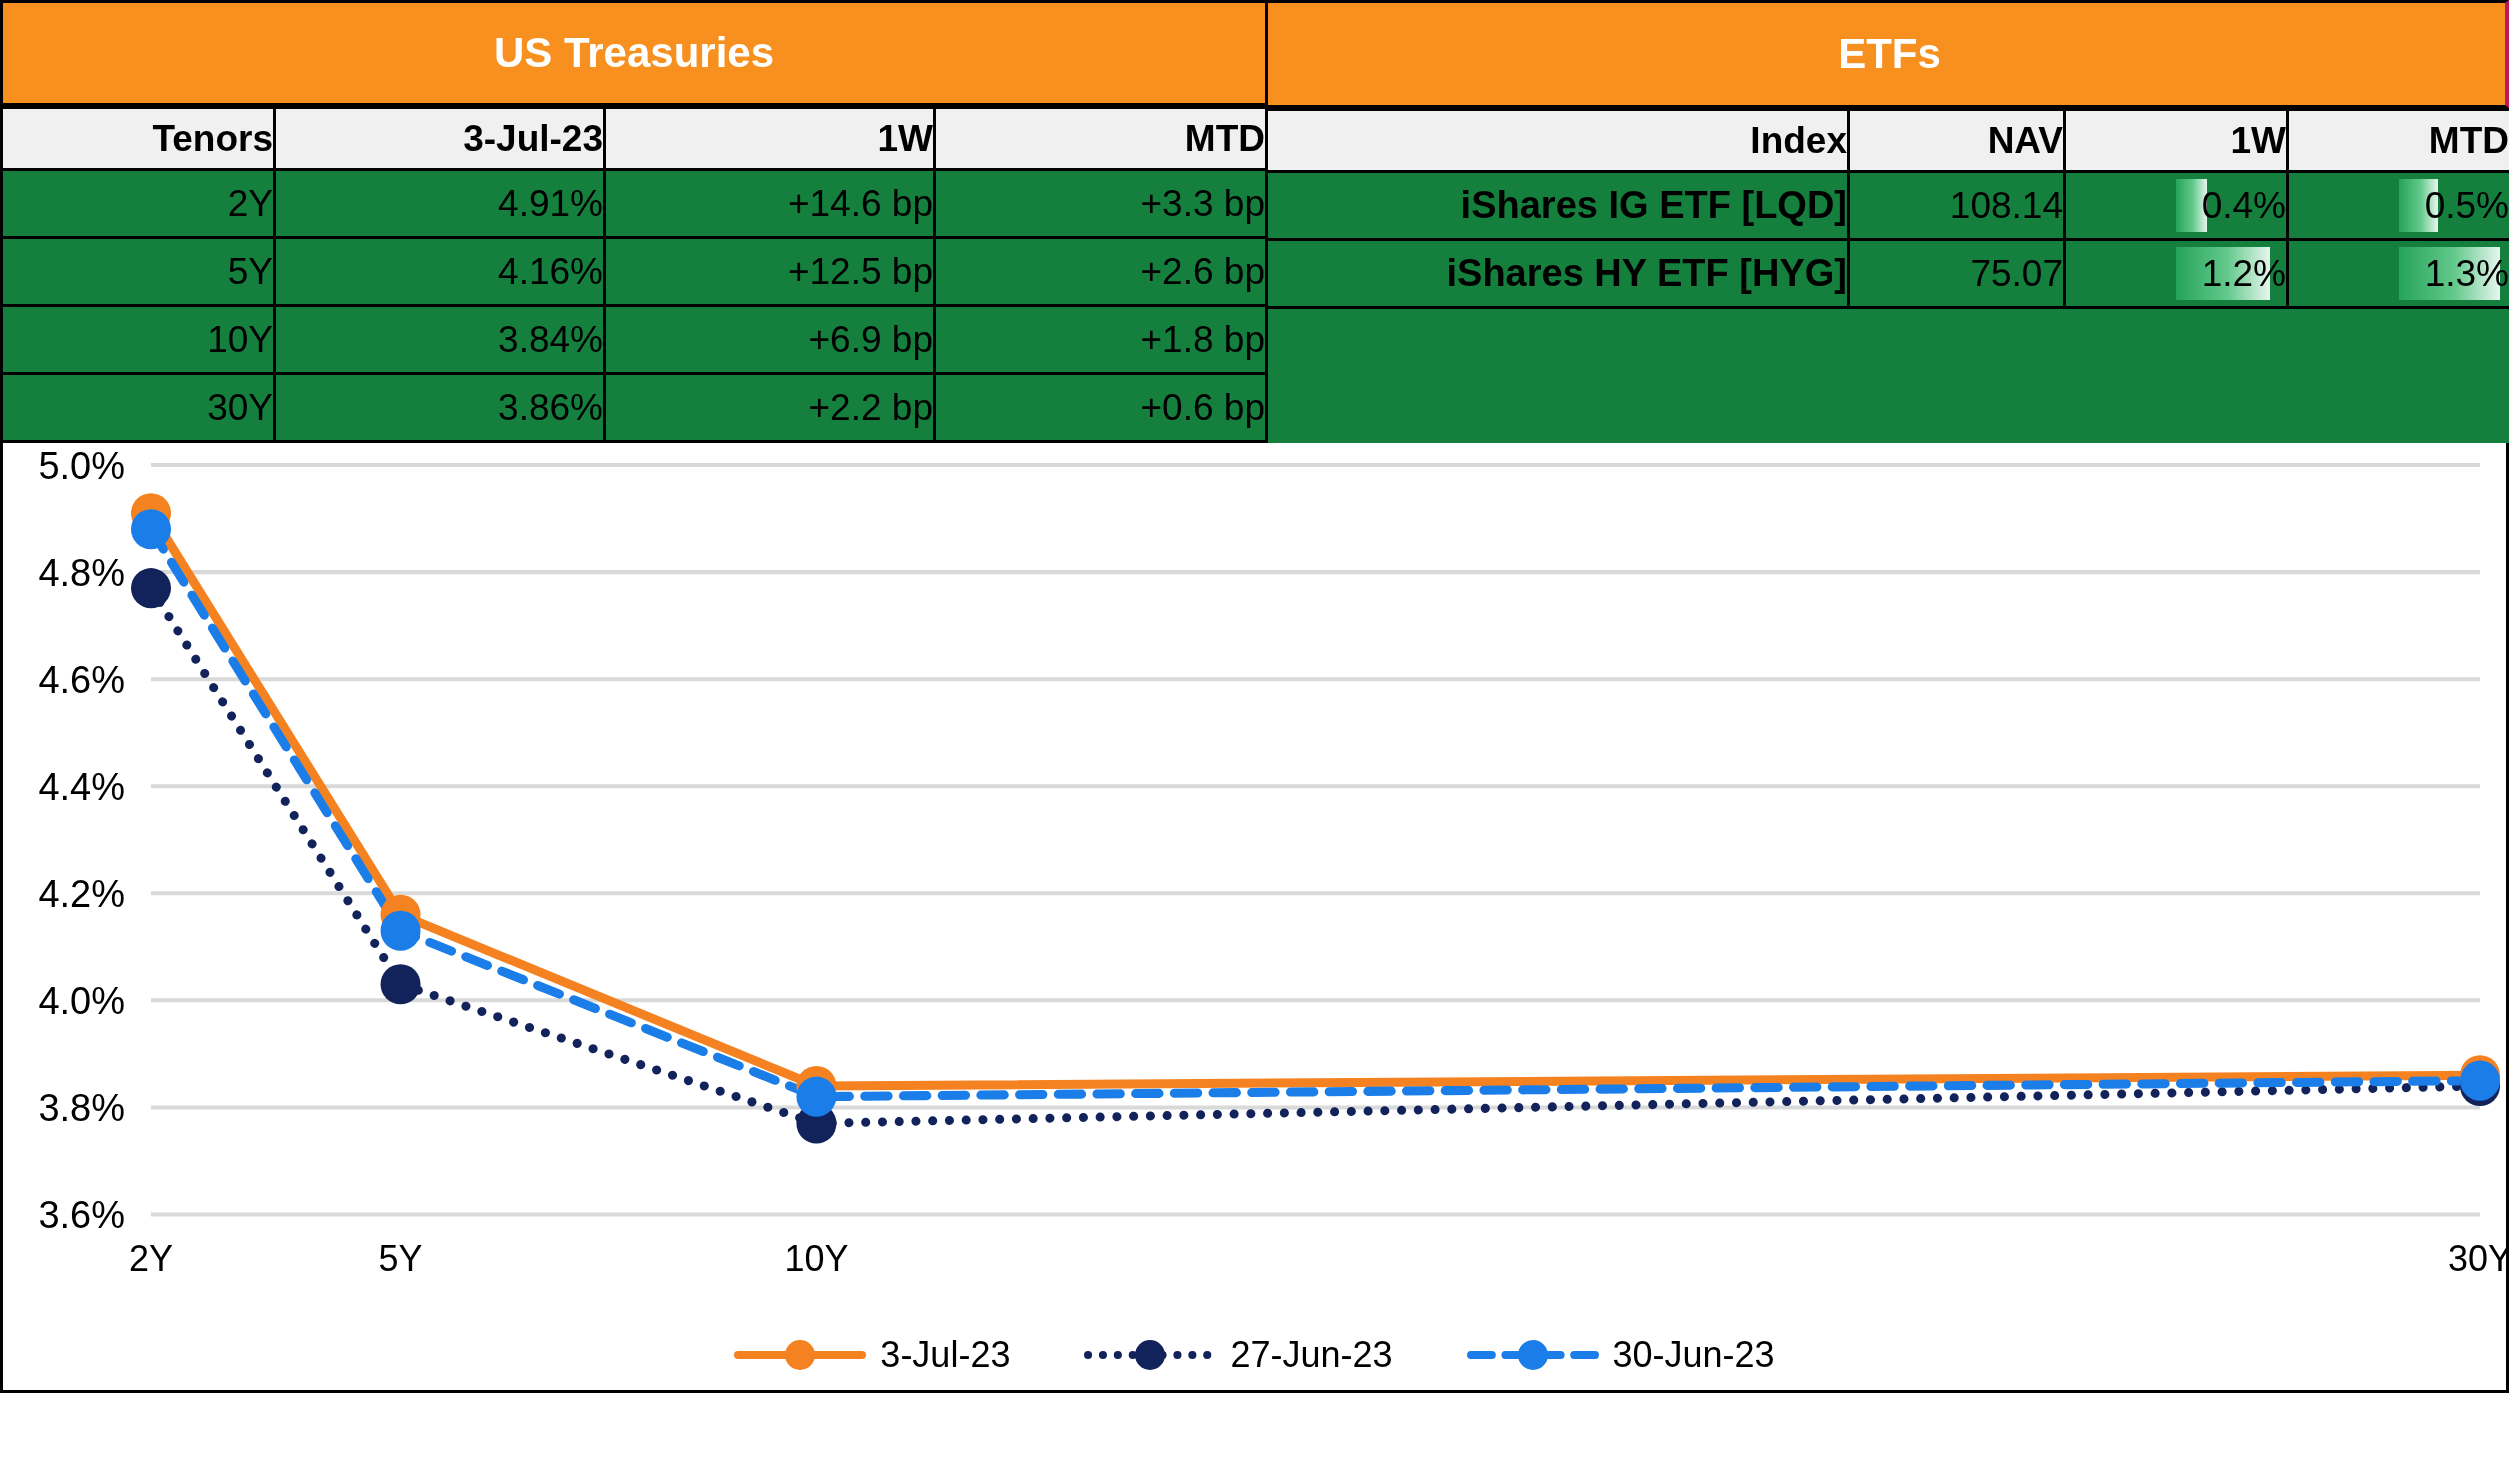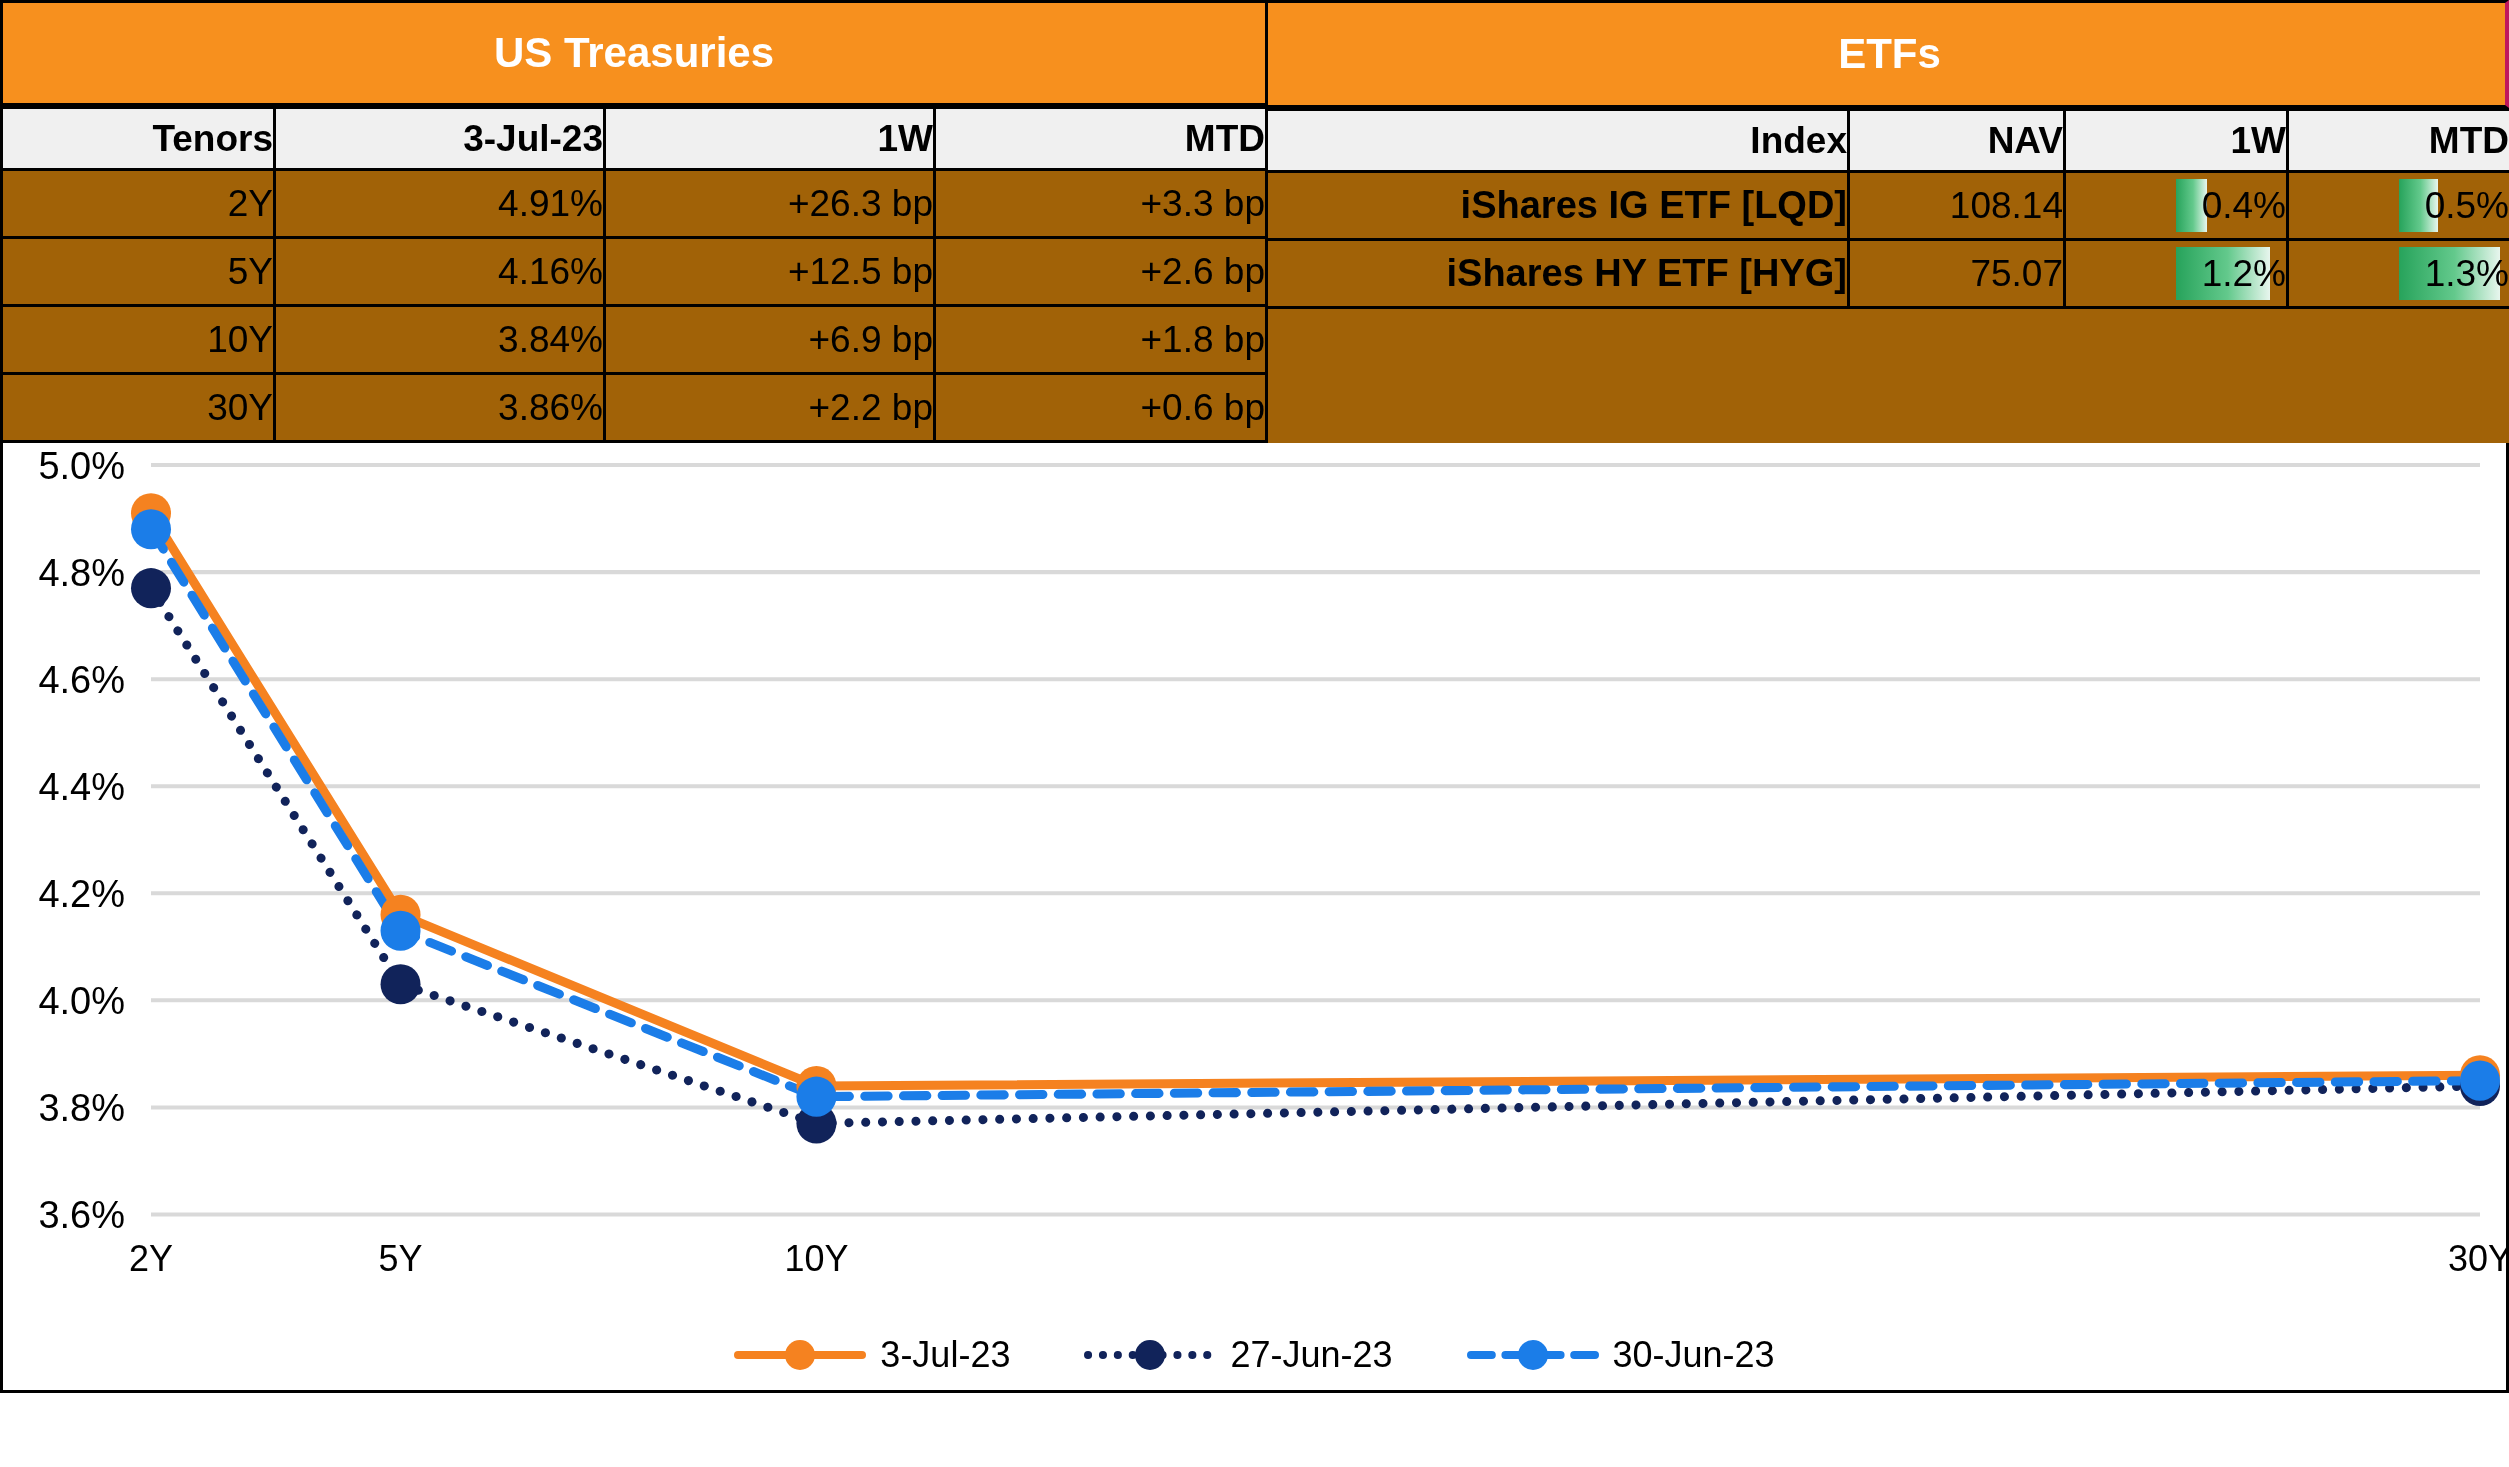--- a/index.html
+++ b/index.html
@@ -2,21 +2,21 @@
 <html><head>
 <meta charset="utf-8">
 <style>
   * { box-sizing: border-box; margin: 0; padding: 0; }
   html, body {
     width: 2509px; height: 1467px;
     background: #ffffff;
     font-family: "Liberation Sans", sans-serif;
     overflow: hidden;
   }
-  .page { width: 2509px; height: 1045px; position: relative; background:#a16207; }
+  .page { width: 2509px; height: 1045px; position: relative; background:#15803d; }
 
   
   .top { display: flex; width: 2509px; height: 443px; }
   .panel { display: flex; flex-direction: column; }
   .panel-tsy { width: 1265px; }
   .panel-etf { width: 1244px; }
 
   .band {
     background: #F7901E;
     color: #ffffff;
@@ -103,21 +103,21 @@
             <th style="width:273px">Tenors</th>
             <th style="width:330px">3-Jul-23</th>
             <th style="width:330px">1W</th>
             <th style="width:332px">MTD</th>
           </tr>
         </thead>
         <tbody>
           <tr>
             <td class="tenor">2Y</td>
             <td>4.91%</td>
-            <td class="bp">+26.3 bp</td>
+            <td class="bp">+14.6 bp</td>
             <td class="bp">+3.3 bp</td>
           </tr>
           <tr>
             <td class="tenor">5Y</td>
             <td>4.16%</td>
             <td class="bp">+12.5 bp</td>
             <td class="bp">+2.6 bp</td>
           </tr>
           <tr>
             <td class="tenor">10Y</td>

